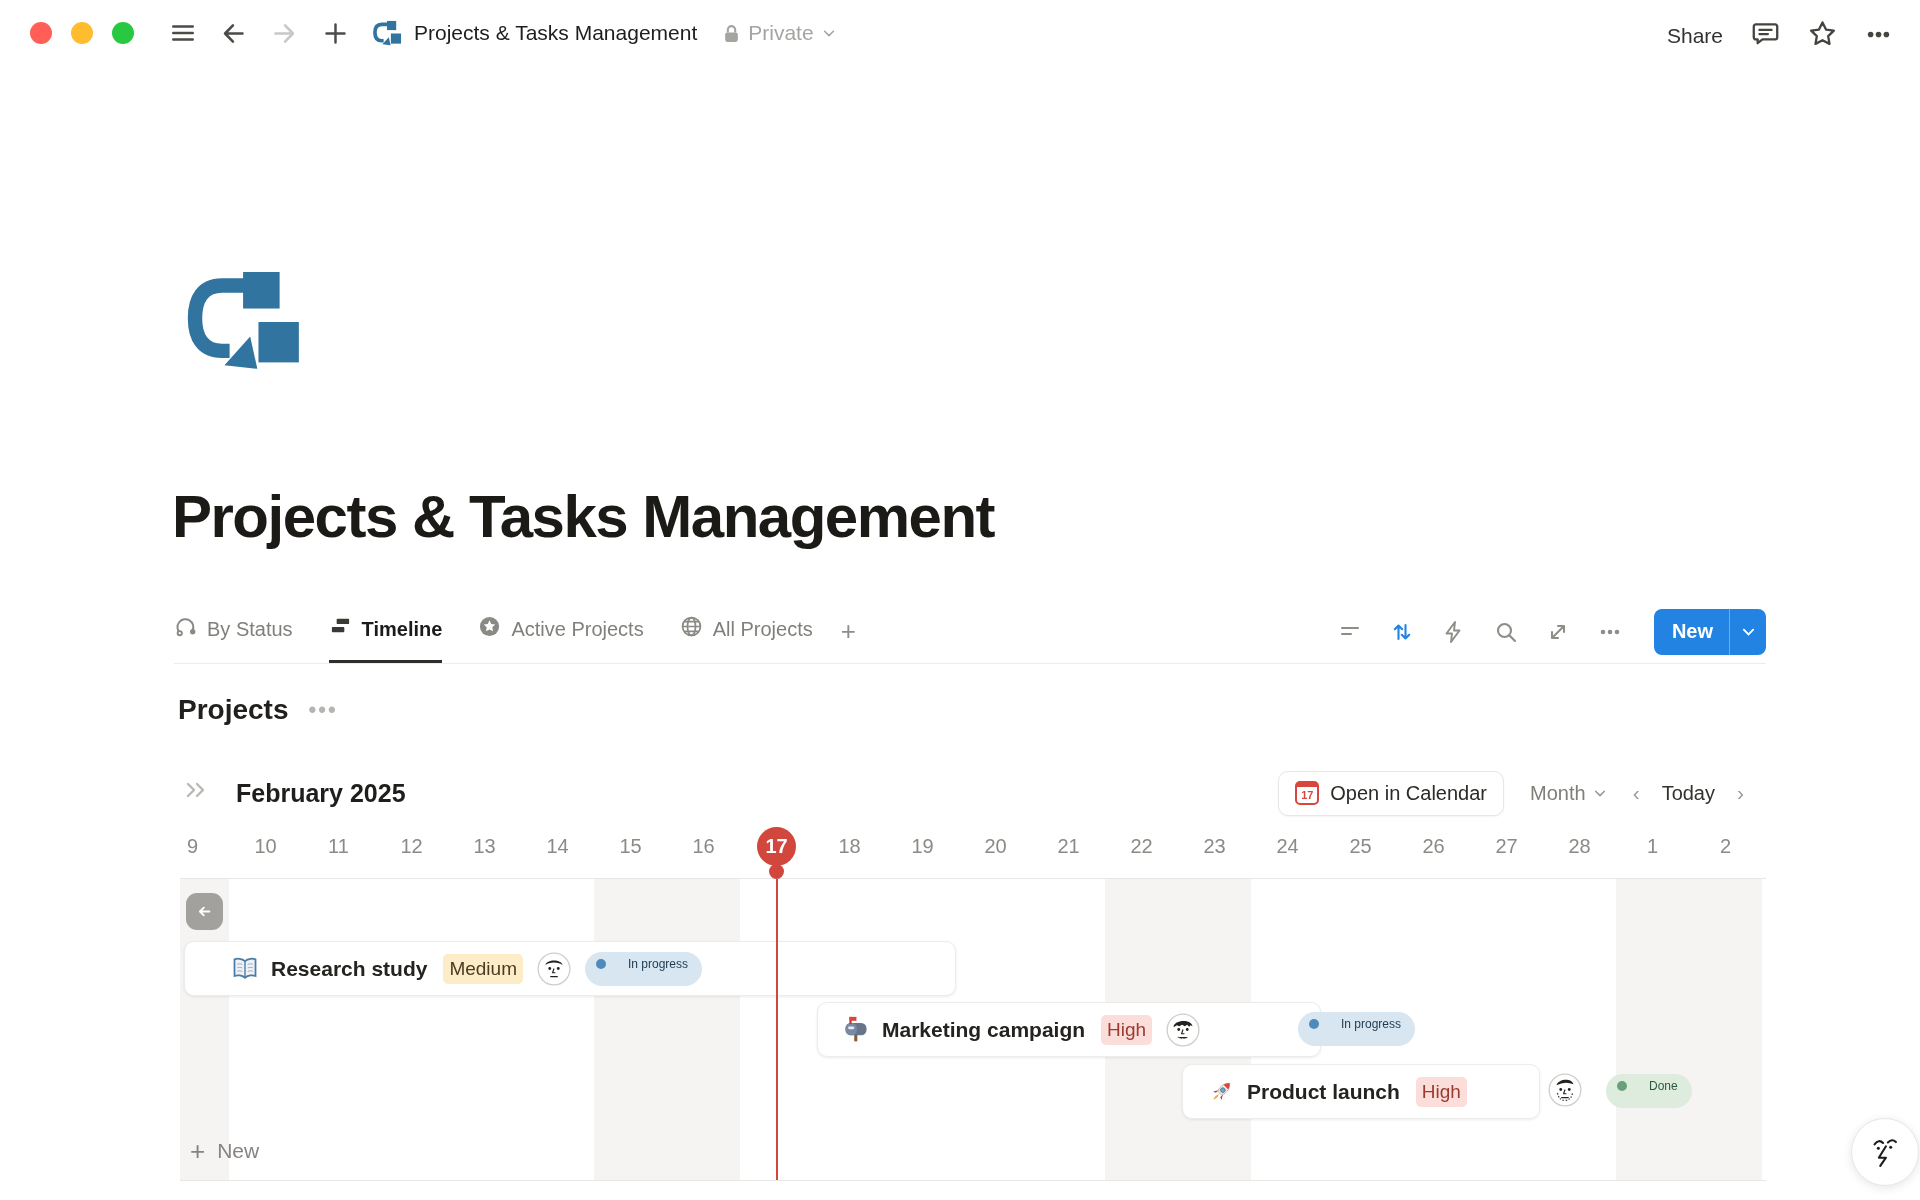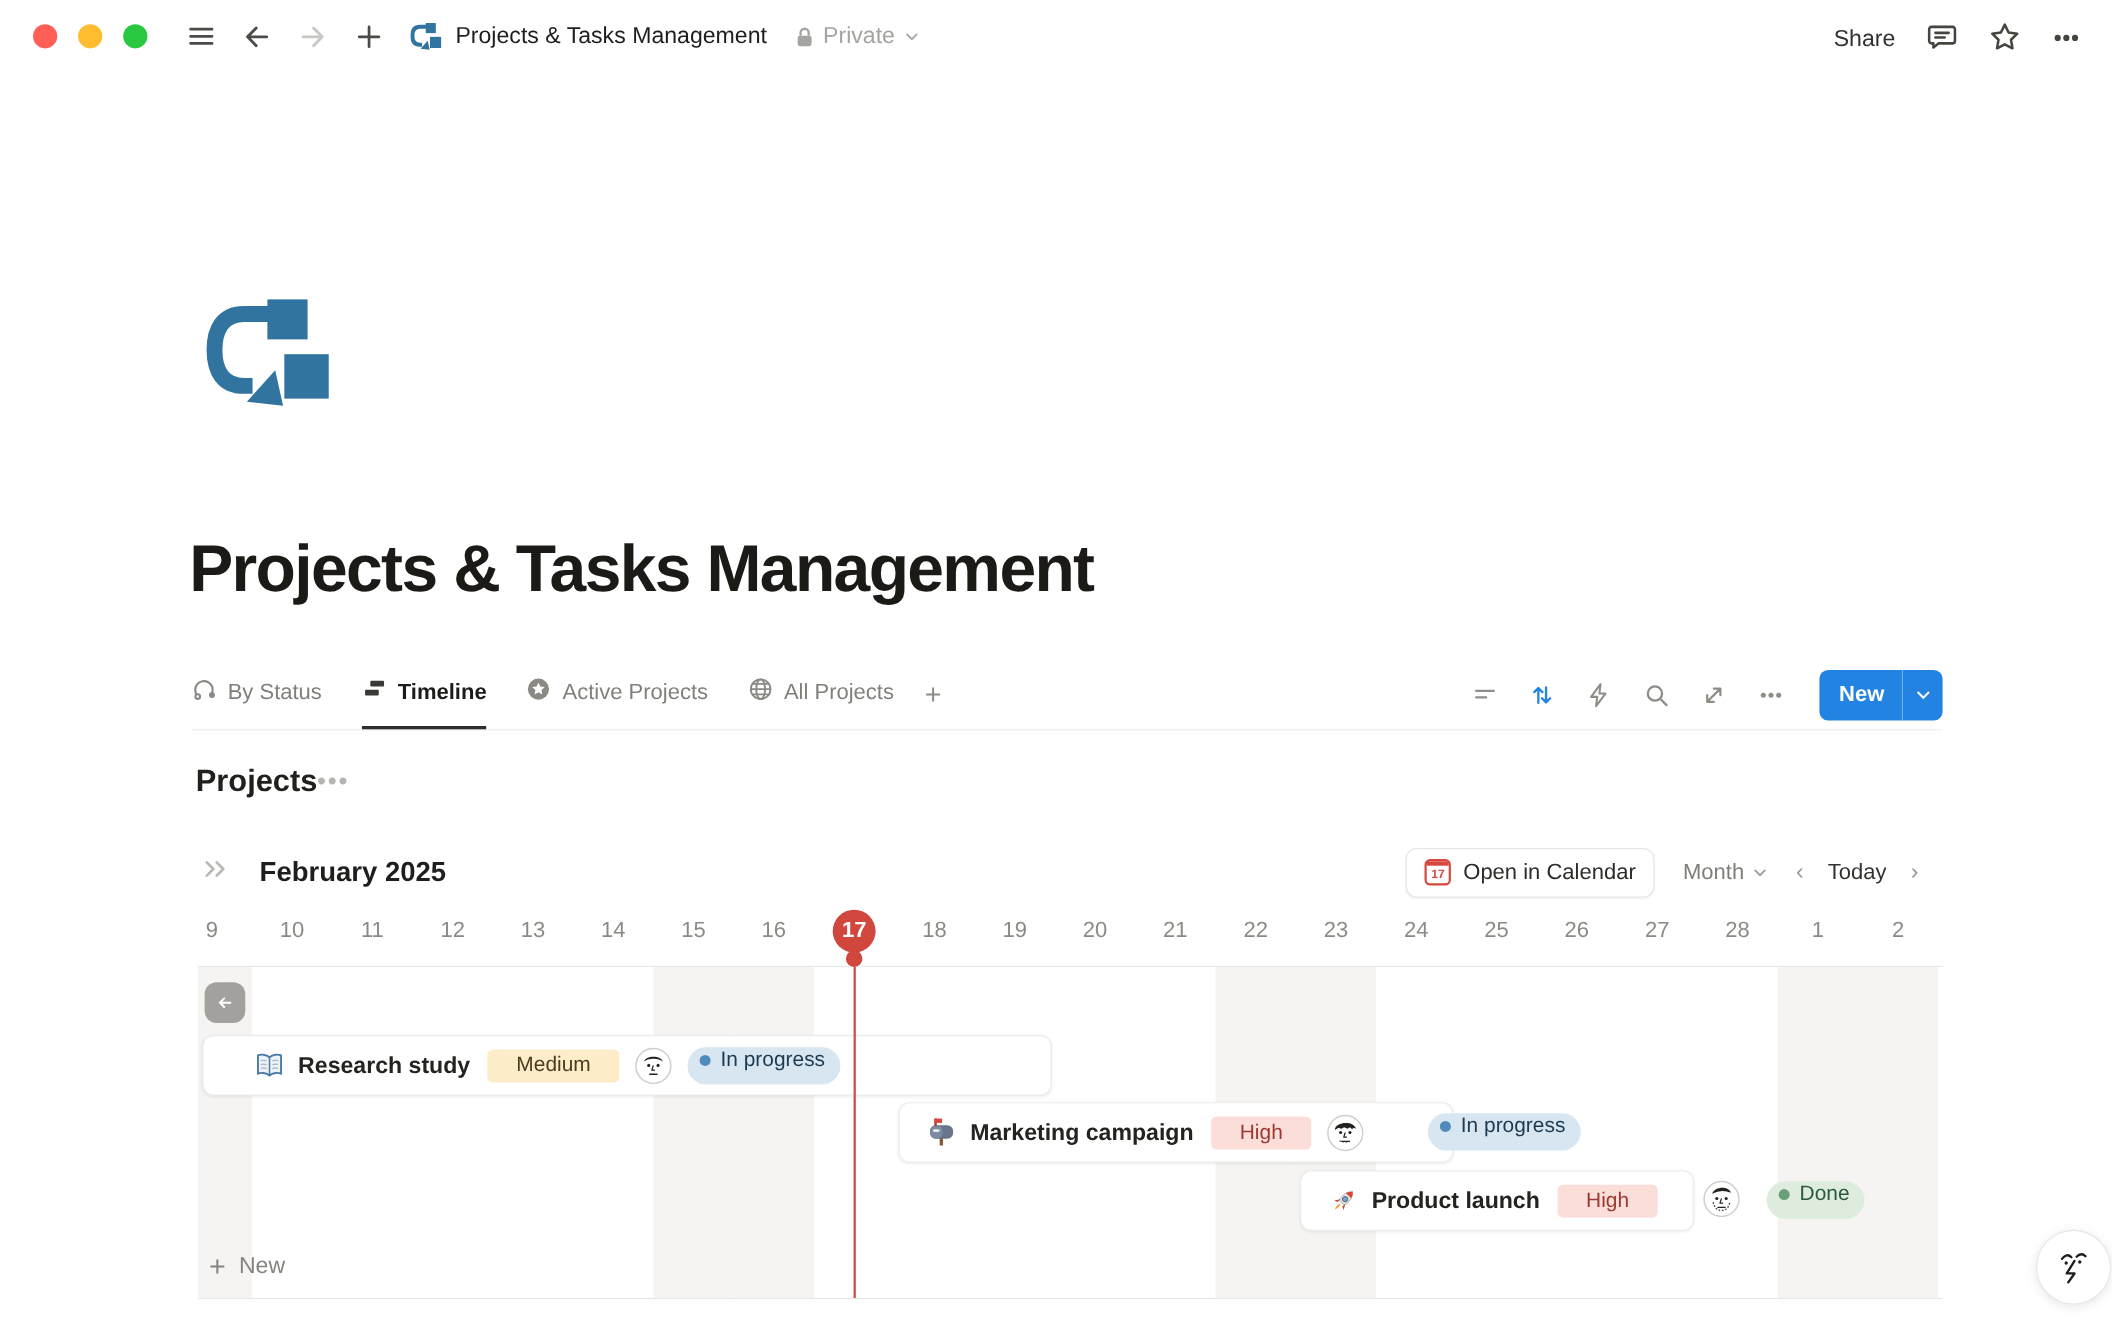--- a/index.html
+++ b/index.html
@@ -33,21 +33,21 @@
   .tab.active { color:#1c1b19; font-weight:600; border-bottom-color:#2f2e2b; }
   .tab-add { font-size:26px; color:#8e8d88; margin-left:28px; cursor:pointer; }
   .viewtools { margin-left:auto; display:flex; align-items:center; gap:28px; }
   .new-btn { display:flex; align-items:center; height:46px; background:#2383e2; border-radius:8px;
     overflow:hidden; cursor:pointer; margin-left:4px; }
   .new-btn .label { color:#fff; font-size:20px; font-weight:600; padding:0 16px 0 18px; }
   .new-btn .split { width:1px; align-self:stretch; background:rgba(255,255,255,.35); }
   .new-btn .chev { width:36px; display:flex; align-items:center; justify-content:center; }
 
   .section-title { position:absolute; left:178px; top:694px; font-size:28px; font-weight:700; color:#21201d;
-    display:flex; align-items:center; }
+    display:flex; align-items:center; gap:20px; }
   .section-title .dots { color:#b5b4b0; letter-spacing:2px; font-size:22px; font-weight:700; cursor:pointer; }
 
   
   .timeline { position:absolute; left:180px; top:765px; width:1586px; height:416px; }
   .tl-head { position:absolute; left:0; top:0; width:100%; height:56px; display:flex; align-items:center; }
   .tl-collapse { color:#b9b8b5; font-size:22px; letter-spacing:-3px; margin-left:4px; cursor:pointer; }
   .tl-month { font-size:25px; font-weight:600; color:#1f1e1c; margin-left:26px; }
   .tl-controls { margin-left:auto; display:flex; align-items:center; gap:26px; margin-right:22px; }
   .open-cal { display:flex; align-items:center; gap:11px; height:45px; padding:0 16px;
     border:1px solid #e8e7e4; border-radius:10px; background:#fff; font-size:20px; font-weight:500;
@@ -73,24 +73,24 @@
   .today-line { position:absolute; top:0; bottom:0; width:2px; background:#d2473d; z-index:4; }
 
   .jump-btn { position:absolute; width:37px; height:37px; border-radius:11px; background:#a3a19d;
     border:none; display:flex; align-items:center; justify-content:center; cursor:pointer; z-index:6;
     color:#fff; }
   .bar-card { position:absolute; height:55px; background:#fff; border:1px solid #ececea; border-radius:10px;
     box-shadow:0 1px 3px rgba(15,15,15,.08); display:flex; align-items:center; white-space:nowrap;
     cursor:pointer; z-index:3; }
   .bar-card .item-icon { width:28px; height:28px; flex:0 0 28px; }
   .bar-card .item-title { font-size:21px; font-weight:600; color:#24231f; margin-left:12px; }
-  .tag { font-size:19px; border-radius:5px; padding:4px 26px; margin-left:16px; }
+  .tag { font-size:19px; border-radius:5px; padding:4px 6px; margin-left:16px; }
   .avatar { width:34px; height:34px; margin-left:14px; flex:0 0 34px; }
-  .pill { display:flex; align-items:center; gap:9px; height:34px; padding:0 14px 10px 11px;
-    border-radius:17px; font-size:19px; }
+  .pill { display:flex; align-items:center; gap:22px; height:34px; padding:0 14px 10px 11px;
+    border-radius:17px; font-size:12px; }
   .pill .dot { width:10px; height:10px; border-radius:50%; }
   .pill.inline { margin-left:14px; }
   .avatar.floating { position:absolute; z-index:4; margin:0; }
 
   .new-row { position:absolute; left:0; top:250px; width:100%; height:44px; display:flex;
     align-items:center; cursor:pointer; z-index:5; }
   .new-row .plus { font-size:26px; color:#85847f; margin-left:10px; font-weight:400; }
   .new-row .txt { font-size:21px; color:#85847f; margin-left:12px; }
 
   .ai-fab { position:absolute; left:1851px; top:1118px; width:68px; height:68px; border-radius:50%;

